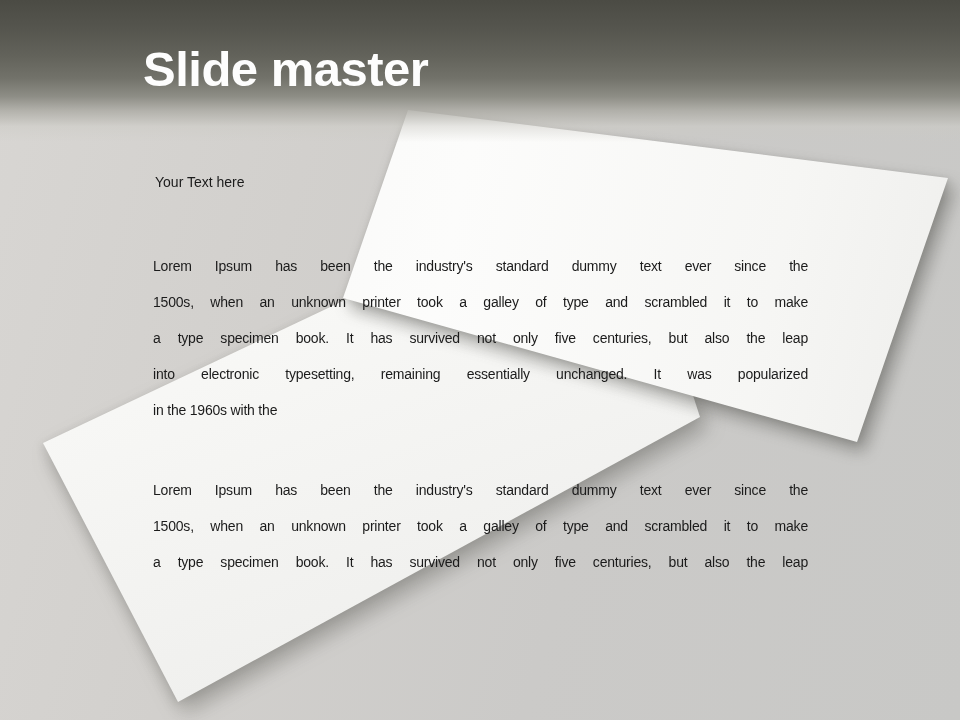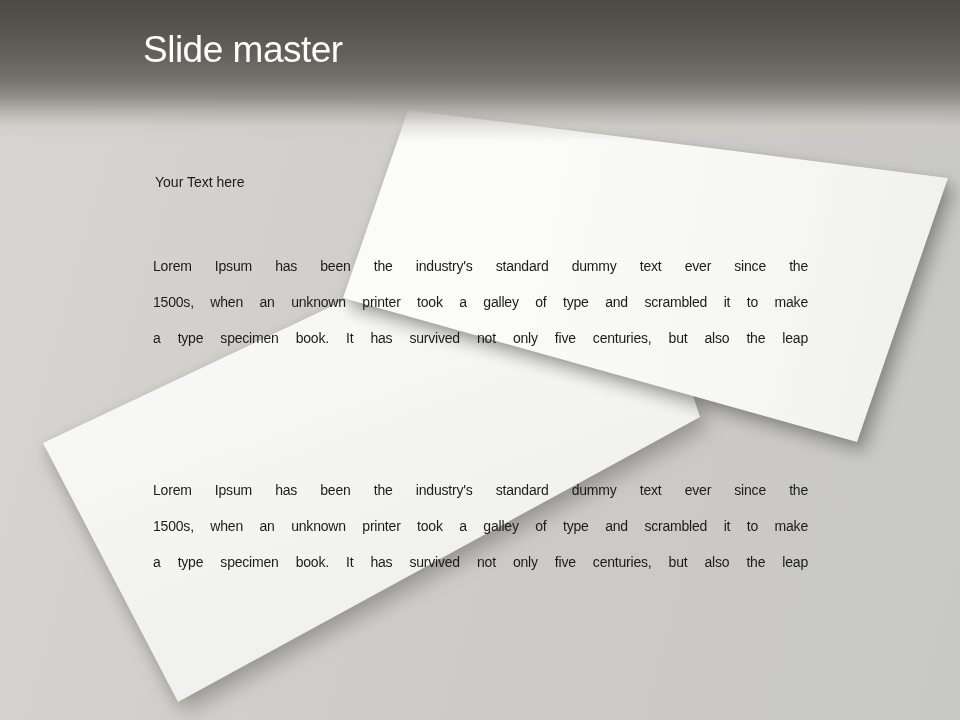--- a/index.html
+++ b/index.html
@@ -34,22 +34,22 @@
       rgba(75,75,68,1) 0%,
       rgba(85,85,78,1) 20%,
       rgba(99,99,91,1) 40%,
       rgba(114,114,106,1) 55%,
       rgba(138,138,130,0.95) 68%,
       rgba(170,169,162,0.80) 78%,
       rgba(203,202,196,0.45) 89%,
       rgba(210,209,204,0) 100%);
   }
   .slide-title{
-    position:absolute;left:143px;top:31px;z-index:4;
-    font-size:37px;line-height:1;font-weight:400;color:#fdfdfd;
+    position:absolute;left:143px;top:45px;z-index:4;
+    font-size:49px;line-height:1;font-weight:700;color:#fdfdfd;
     letter-spacing:-0.5px;white-space:nowrap;
   }
   
   .text-layer{position:absolute;z-index:4;color:#1b1b1b;}
   .your-text{left:155px;top:172px;font-size:14px;line-height:20px;}
   .para{left:153px;width:655px;font-size:14px;}
   .para-1{top:248px;}
   .para-2{top:472px;}
   .jline{
     height:36px;line-height:36px;overflow:hidden;
@@ -74,20 +74,22 @@
   <div class="header-band"></div>
 
   <div class="slide-title">Slide master</div>
 
   <div class="text-layer your-text">Your Text here</div>
 
   <div class="text-layer para para-1">
       <div class="jline">Lorem Ipsum has been the industry's standard dummy text ever since the</div>
       <div class="jline">1500s, when an unknown printer took a galley of type and scrambled it to make</div>
       <div class="jline">a type specimen book. It has survived not only five centuries, but also the leap</div>
+      <div class="jline">into electronic typesetting, remaining essentially unchanged. It was popularized</div>
+      <div class="jline lastline">in the 1960s with the</div>
     </div>
 
   <div class="text-layer para para-2">
       <div class="jline">Lorem Ipsum has been the industry's standard dummy text ever since the</div>
       <div class="jline">1500s, when an unknown printer took a galley of type and scrambled it to make</div>
       <div class="jline">a type specimen book. It has survived not only five centuries, but also the leap</div>
     </div>
 
 </div>
 

